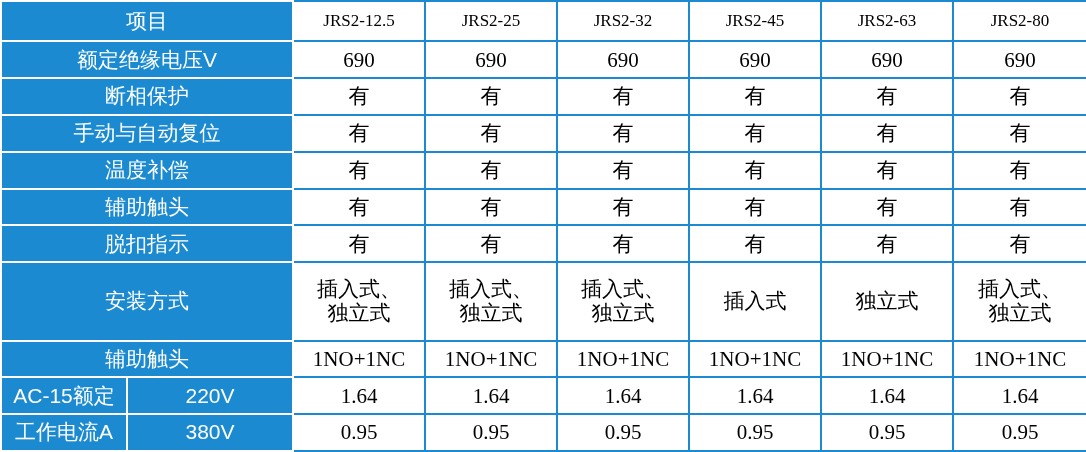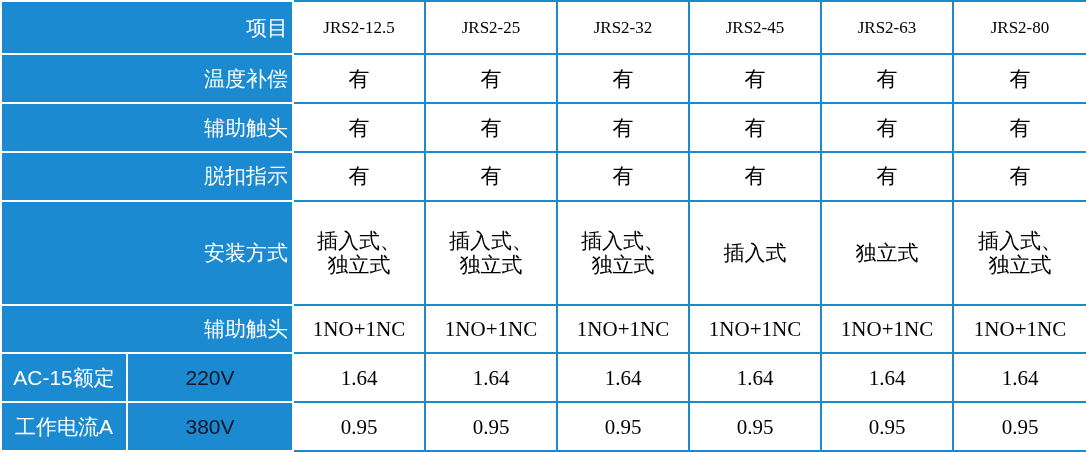--- a/index.html
+++ b/index.html
@@ -28,42 +28,41 @@
     line-height: 1.15;
     padding: 2px 4px;
   }
   
   #spec-table td.label {
     background: #1b8ad1;
     color: #ffffff;
     font-family: "Liberation Sans", sans-serif;
     font-size: 21px;
     border-color: #ffffff;
-    text-align: right;
   }
   
   #spec-table td.value {
     background: #ffffff;
     color: #000000;
     border-left: 2px solid #1b8ad1;
     border-right: 2px solid #1b8ad1;
     border-top: 2px solid #1b8ad1;
     border-bottom: 2px solid #1b8ad1;
     font-family: "Liberation Serif", serif;
   }
   #spec-table td.value.head {
     font-size: 17px;
   }
   .multiline {
     white-space: pre-line;
     line-height: 1.25;
   }
   td.sub-label {
     background: #1b8ad1;
-    color: #0f172a;
+    color: #ffffff;
     font-family: "Liberation Sans", sans-serif;
     font-size: 19px;
   }
   td.group-label {
     background: #1b8ad1;
     color: #ffffff;
     font-family: "Liberation Sans", sans-serif;
     font-size: 19px;
     margin-left: 48px;
   }
@@ -90,22 +89,49 @@
       <td class="label" colspan="2">项目</td>
       <td class="value head">JRS2-12.5</td>
       <td class="value head">JRS2-25</td>
       <td class="value head">JRS2-32</td>
       <td class="value head">JRS2-45</td>
       <td class="value head">JRS2-63</td>
       <td class="value head">JRS2-80</td>
     </tr>
 
 
-
-
+    <tr style="height:31px">
+      <td class="label" colspan="2">额定绝缘电压V</td>
+      <td class="value">690</td>
+      <td class="value">690</td>
+      <td class="value">690</td>
+      <td class="value">690</td>
+      <td class="value">690</td>
+      <td class="value">690</td>
+    </tr>
+
+    <tr style="height:31px">
+      <td class="label" colspan="2">断相保护</td>
+      <td class="value">有</td>
+      <td class="value">有</td>
+      <td class="value">有</td>
+      <td class="value">有</td>
+      <td class="value">有</td>
+      <td class="value">有</td>
+    </tr>
+
+    <tr style="height:31px">
+      <td class="label" colspan="2">手动与自动复位</td>
+      <td class="value">有</td>
+      <td class="value">有</td>
+      <td class="value">有</td>
+      <td class="value">有</td>
+      <td class="value">有</td>
+      <td class="value">有</td>
+    </tr>
 
     <tr style="height:31px">
       <td class="label" colspan="2">温度补偿</td>
       <td class="value">有</td>
       <td class="value">有</td>
       <td class="value">有</td>
       <td class="value">有</td>
       <td class="value">有</td>
       <td class="value">有</td>
     </tr>

